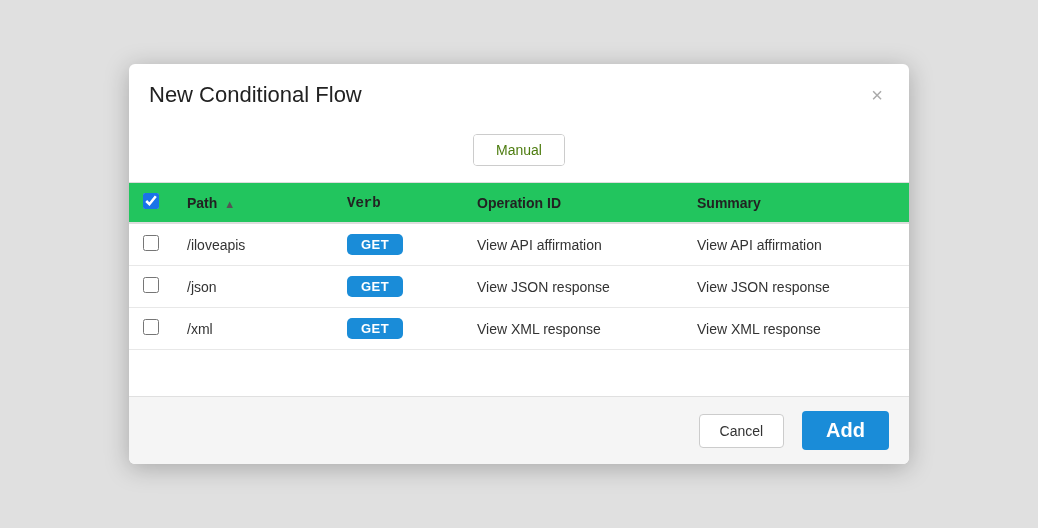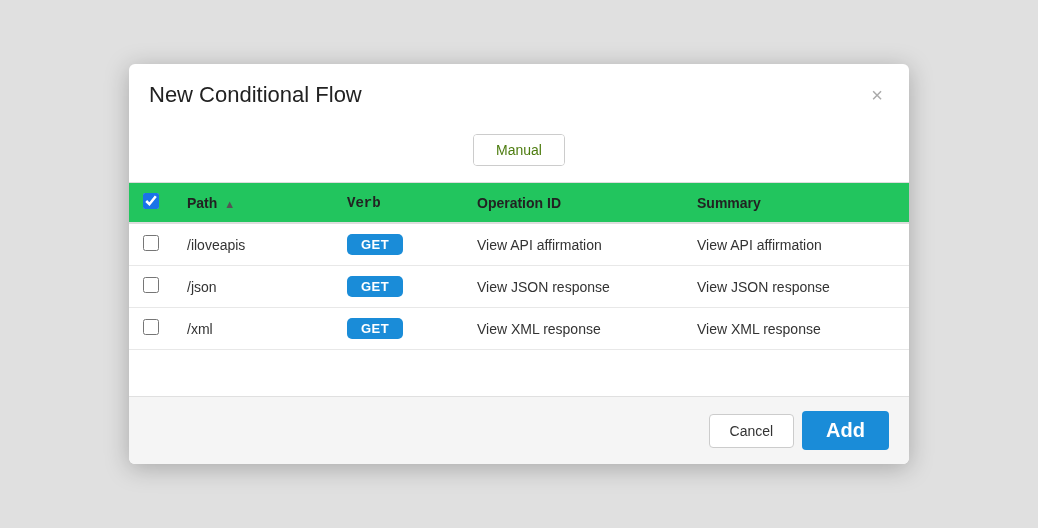--- a/index.html
+++ b/index.html
@@ -140,21 +140,21 @@
       text-align: center;
     }
 
     .dialog-footer {
       display: flex;
       justify-content: flex-end;
       align-items: center;
       padding: 14px 20px;
       background: #f5f5f5;
       border-top: 1px solid #e0e0e0;
-      gap: 8px;
+      gap: 18px;
     }
     .btn-cancel {
       padding: 8px 20px;
       border: 1px solid #ccc;
       border-radius: 4px;
       background: #fff;
       color: #333;
       font-size: 14px;
       cursor: pointer;
     }

